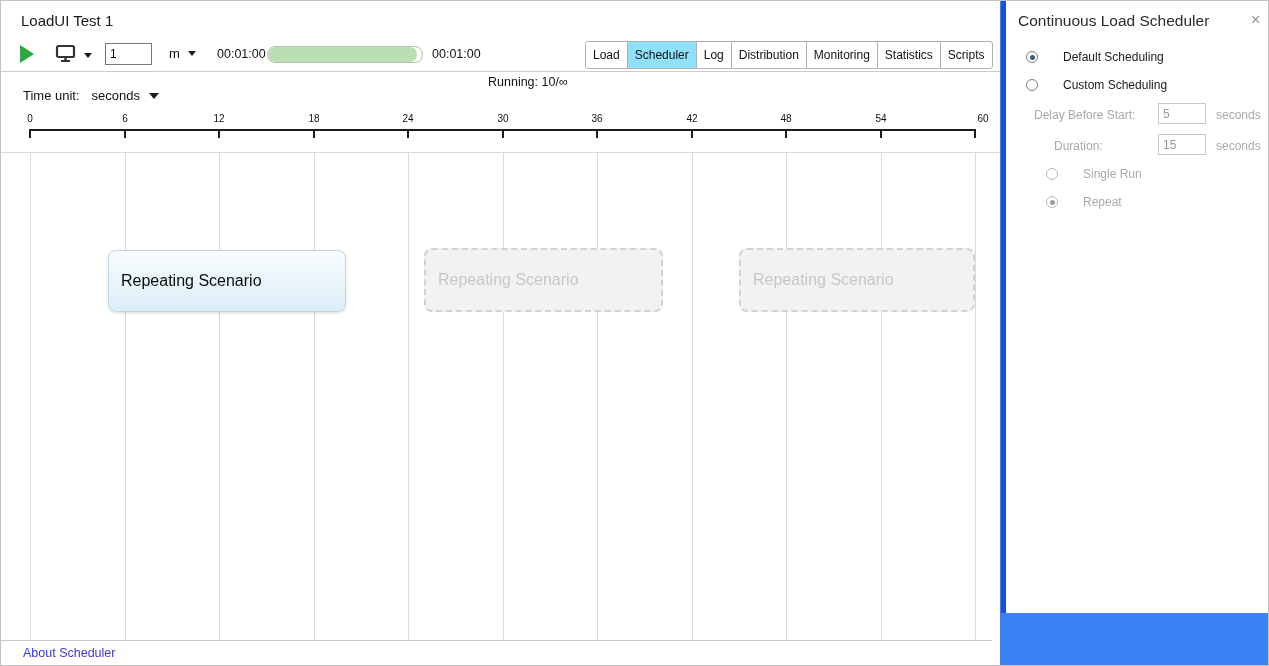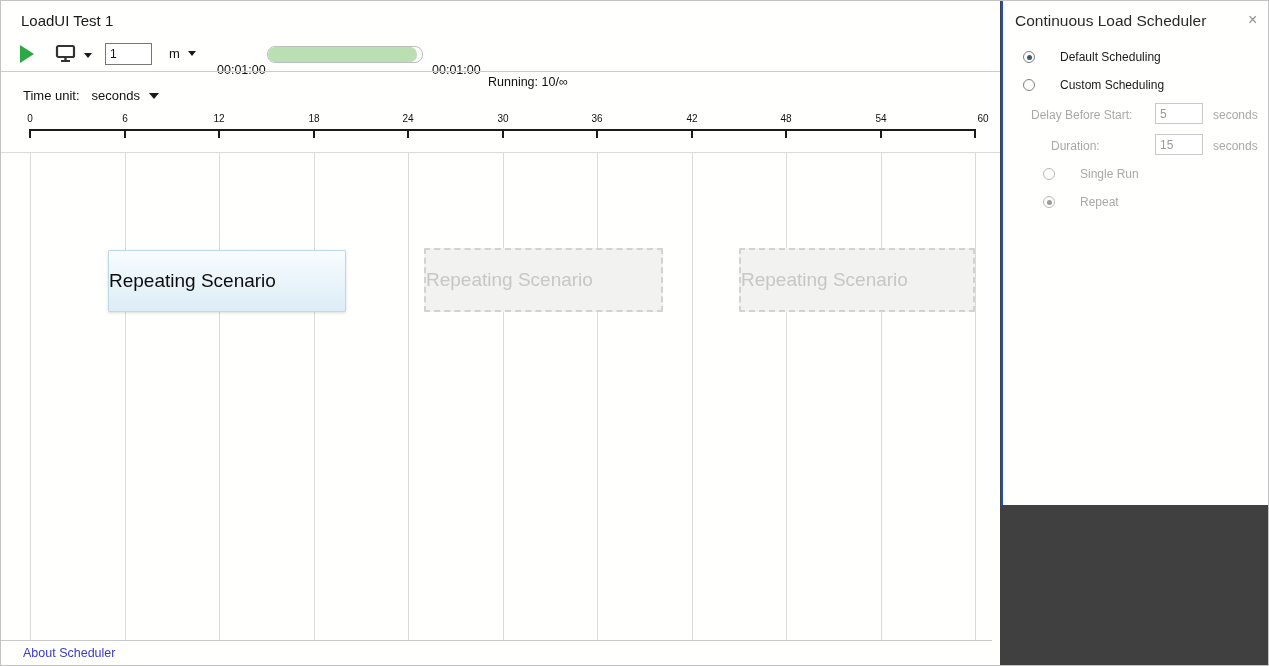--- a/index.html
+++ b/index.html
@@ -1,35 +1,35 @@
 <!DOCTYPE html>
 <html><head>
 <meta charset="utf-8">
 <style>
   * { box-sizing: border-box; margin: 0; padding: 0; }
   body { font-family: "Liberation Sans", sans-serif; background: #e9e9e9; }
-  .window { position: relative; width: 1269px; height: 666px; background: #404040; border: 1px solid #c3c3c3; overflow: hidden; }
+  .window { position: relative; width: 1269px; height: 666px; background: #3b82f6; border: 1px solid #c3c3c3; overflow: hidden; }
 
   
   .left-panel { position: absolute; left: 0; top: 0; width: 999px; height: 664px; background: #fffffd; }
   .page-title { position: absolute; left: 20px; top: 11px; font-size: 15px; color: #1a1a1a; }
 
   .toolbar-sep { position: absolute; left: 0; top: 70px; width: 999px; height: 1px; background: #cccccc; }
 
   .play-button { position: absolute; left: 19px; top: 44px; width: 0; height: 0;
     border-left: 14px solid #2da845; border-top: 9px solid transparent; border-bottom: 9px solid transparent; cursor: pointer; }
   .agents-button { position: absolute; left: 54px; top: 43px; display: flex; align-items: center; gap: 5px; cursor: pointer; }
   .caret { width: 0; height: 0; border-left: 4.5px solid transparent; border-right: 4.5px solid transparent; border-top: 5px solid #1a1a1a; }
   .caret.big { border-left-width: 5.5px; border-right-width: 5.5px; border-top-width: 6px; }
 
   .limit-input { position: absolute; left: 104px; top: 42px; width: 47px; height: 22px;
     border: 1px solid #777; font-size: 12px; padding-left: 4px; color: #111; background: #fff; font-family: inherit; }
   .unit-dropdown { position: absolute; left: 168px; top: 45px; display: flex; align-items: center; gap: 8px; font-size: 13px; color: #111; cursor: pointer; }
 
-  .time-text { position: absolute; top: 62px; font-size: 12.5px; color: #111; }
+  .time-text { position: absolute; top: 46px; font-size: 12.5px; color: #111; }
   .progress-track { position: absolute; left: 266px; top: 45px; width: 156px; height: 17px;
     border: 1px solid #bdbdbd; border-radius: 8px; background: #fdfdfd; overflow: hidden; }
   .progress-fill { height: 100%; width: 97%; background: #b9dfb2; border-radius: 7px; }
   .running-text { position: absolute; left: 487px; top: 46px; font-size: 12.5px; color: #111; margin-top: 28px; }
 
   .tabs { position: absolute; left: 584px; top: 40px; height: 28px; display: flex;
     border: 1px solid #b0b0b0; border-radius: 3px; background: #fff; overflow: hidden; }
   .tab { display: flex; align-items: center; padding: 0 7px; font-size: 12px; color: #111;
     border-right: 1px solid #b0b0b0; cursor: pointer; white-space: nowrap; }
   .tab:last-child { border-right: none; }
@@ -46,34 +46,34 @@
 
   
   .canvas-top-line { position: absolute; left: 0; top: 151px; width: 999px; height: 1px; background: #dadada; }
   .canvas-bottom-line { position: absolute; left: 0; top: 639px; width: 991px; height: 1px; background: #c9c9c9; }
   .gridline { position: absolute; top: 151px; width: 1px; height: 488px; background: #dadada; }
 
   
   .bar-continuous { position: absolute; left: 32px; top: 168px; width: 941px; height: 61px;
     background: #8ee1fa; border-radius: 4px; display: flex; align-items: center; padding-left: 9px;
     font-size: 15px; color: #0d0d0d; box-shadow: 0 1px 2px rgba(0,0,0,0.18); cursor: pointer; }
-  .block { position: absolute; border-radius: 1px; display: flex; align-items: center; padding-left: 0;
-    font-size: 19px; color: #0d0d0d; cursor: pointer;
+  .block { position: absolute; border-radius: 8px; display: flex; align-items: center; padding-left: 12px;
+    font-size: 16px; color: #0d0d0d; cursor: pointer;
     background: linear-gradient(180deg, #f8fcfe 0%, #dcedf7 100%);
     border: 1px solid #bdd9e7; box-shadow: 0 1px 3px rgba(0,0,0,0.14); }
   .block.disabled { background: #f2f2f1; border: 2px dashed #d2d2d2; color: #c7c7c7; box-shadow: none; }
   .block-rep1 { left: 107px; top: 249px; width: 238px; height: 62px; }
   .block-rep2 { left: 423px; top: 247px; width: 239px; height: 64px; }
   .block-peak { left: 423px; top: 328px; width: 158px; height: 63px; }
   .block-rep3 { left: 738px; top: 247px; width: 236px; height: 64px; }
 
   .about-link { position: absolute; left: 22px; top: 645px; font-size: 12.5px; color: #3a3acb; text-decoration: none; cursor: pointer; }
 
   
-  .right-panel { position: absolute; left: 1000px; top: 0; width: 268px; height: 504px; background: #fffffd; border-left: 2px solid #1d4ed8; }
+  .right-panel { position: absolute; left: 1000px; top: 0; width: 268px; height: 612px; background: #fffffd; border-left: 5px solid #1d4ed8; }
   .panel-title { position: absolute; left: 12px; top: 11px; font-size: 15.5px; color: #2b2b2b; }
   .close-icon { position: absolute; left: 245px; top: 11px; font-size: 16px; color: #909090; cursor: pointer; line-height: 1; }
 
   .radio-row { position: absolute; display: flex; align-items: center; gap: 25px; font-size: 12px; color: #1a1a1a; cursor: pointer; }
   .radio { width: 12px; height: 12px; border: 1px solid #7f7f7f; border-radius: 50%; background: #fff; position: relative; flex: none; }
   .radio.checked::after { content: ""; position: absolute; left: 2.5px; top: 2.5px; width: 5px; height: 5px; border-radius: 50%; background: #3e5a75; }
   .radio.dim { border-color: #b7b7b7; }
   .radio.dim.checked::after { background: #9b9b9b; }
   .radio-row.dim { color: #a9a9a9; cursor: default; }
 
@@ -114,20 +114,29 @@
     <div class="time-text" style="left:216px;">00:01:00</div>
 
     <div class="progress-track">
       <div class="progress-fill"></div>
     </div>
 
     <div class="time-text" style="left:431px;">00:01:00</div>
 
     <div class="running-text">Running: 10/∞</div>
 
+    <div class="tabs">
+      <div class="tab">Load</div>
+      <div class="tab active">Scheduler</div>
+      <div class="tab">Log</div>
+      <div class="tab">Distribution</div>
+      <div class="tab">Monitoring</div>
+      <div class="tab">Statistics</div>
+      <div class="tab">Scripts</div>
+    </div>
 
     <div class="toolbar-sep"></div>
 
     <div class="time-unit-row">
       <span class="time-unit-label">Time unit:</span>
       <span class="time-unit-select">
         <span>seconds</span>
         <span class="caret big"></span>
       </span>
     </div>

